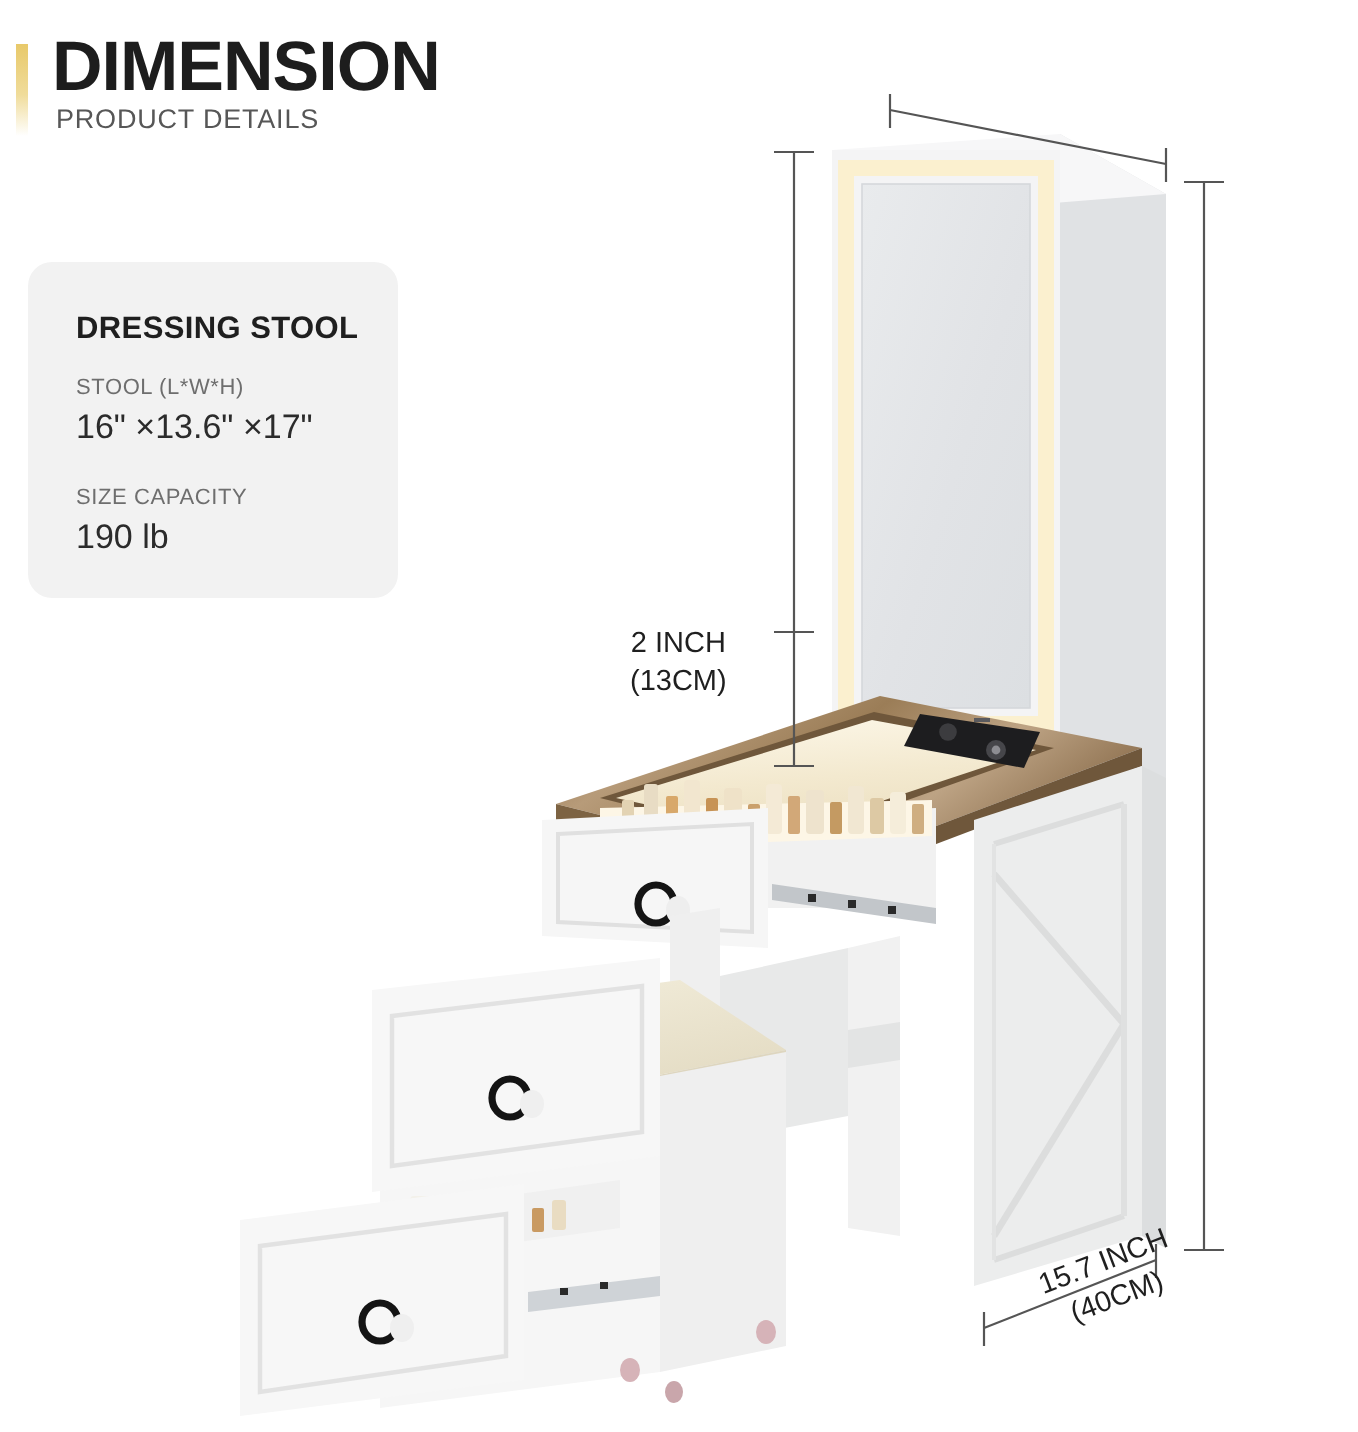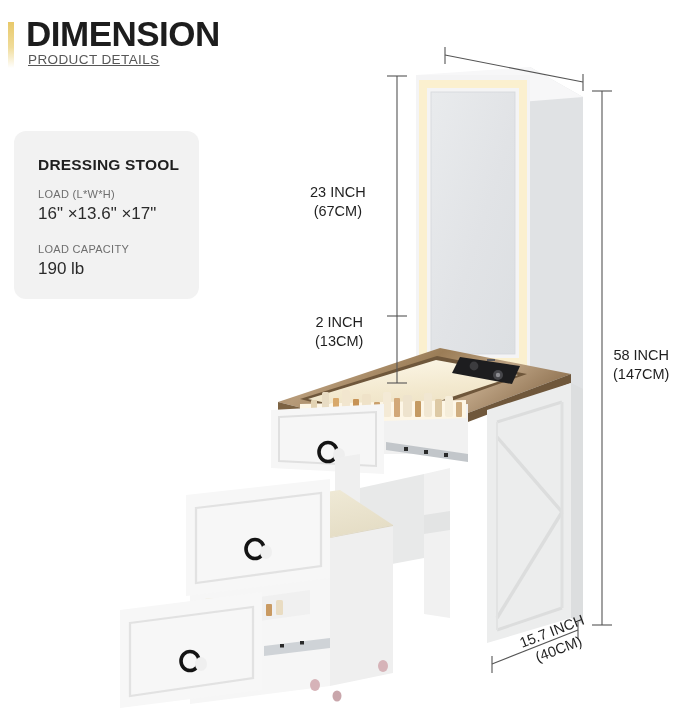--- a/index.html
+++ b/index.html
@@ -13,21 +13,21 @@
   }
   #stage{position:absolute;left:0;top:18px;width:672px;height:716px;}
 
   
   .hdr{position:absolute;left:0;top:0;width:280px;height:58px;}
   .hdr-bar{position:absolute;left:8px;top:4px;width:6px;height:46px;
            background:linear-gradient(180deg,#e8c96a 0%, #f0dc9a 55%, #ffffff 100%);}
   .hdr-title{position:absolute;left:26px;top:-4px;font-size:35px;font-weight:bold;
              letter-spacing:-0.5px;color:#1d1d1d;white-space:nowrap;}
   .hdr-sub{position:absolute;left:28px;top:34px;font-size:13.5px;letter-spacing:0.4px;
-           color:#575757;white-space:nowrap;text-decoration:underline;}
+           color:#575757;white-space:nowrap;}
 
   
   .card{position:absolute;left:14px;top:113px;width:185px;height:168px;
         background:#f2f2f2;border-radius:12px;}
   .card-title{position:absolute;left:24px;top:25px;font-size:15.5px;font-weight:bold;
               letter-spacing:0.2px;color:#1f1f1f;white-space:nowrap;}
   .card-lbl{position:absolute;left:24px;font-size:11px;color:#6e6e6e;letter-spacing:0.3px;
             white-space:nowrap;}
   .card-val{position:absolute;left:24px;font-size:17px;color:#2b2b2b;white-space:nowrap;}
   .l1{top:57px;} .v1{top:73px;}
@@ -52,23 +52,23 @@
 <div id="stage">
 
   <div class="hdr">
     <div class="hdr-bar"></div>
     <div class="hdr-title">DIMENSION</div>
     <div class="hdr-sub">PRODUCT DETAILS</div>
   </div>
 
   <div class="card">
     <div class="card-title">DRESSING STOOL</div>
-    <div class="card-lbl l1">LOAD (L*W*H)</div>
+    <div class="card-lbl l1">STOOL (L*W*H)</div>
     <div class="card-val v1">16" ×13.6" ×17"</div>
-    <div class="card-lbl l2">LOAD CAPACITY</div>
+    <div class="card-lbl l2">SIZE CAPACITY</div>
     <div class="card-val v2">190 lb</div>
   </div>
 
   <svg viewBox="0 0 679 716">
     <defs>
       <linearGradient id="gWoodTop" x1="0" y1="0" x2="1" y2="0.4">
         <stop offset="0" stop-color="#8d6f4b"></stop>
           <stop offset="0.25" stop-color="#b79b79"></stop>
         <stop offset="0.5" stop-color="#9b7d57"></stop>
           <stop offset="0.75" stop-color="#bda384"></stop>
@@ -232,33 +232,25 @@
       <line class="tk" x1="592" y1="73" x2="612" y2="73"></line>
       <line class="tk" x1="592" y1="607" x2="612" y2="607"></line>
 
       <line class="ln" x1="492" y1="646" x2="578" y2="612"></line>
       <line class="tk" x1="492" y1="638" x2="492" y2="655"></line>
       <line class="tk" x1="578" y1="604" x2="578" y2="621"></line>
     </g>
   </svg>
 
 
-  <div class="dim dim-23">
-    <span>23 INCH</span><br>
-    <span>(67CM)</span>
-  </div>
 
   <div class="dim dim-5">
     <span>2 INCH</span><br>
     <span>(13CM)</span>
   </div>
 
-  <div class="dim dim-58">
-    <span>58 INCH</span><br>
-    <span>(147CM)</span>
-  </div>
 
   <div class="dim dim-d">
     <span>15.7 INCH</span><br>
     <span>(40CM)</span>
   </div>
 
 </div>
 
 </body></html>

